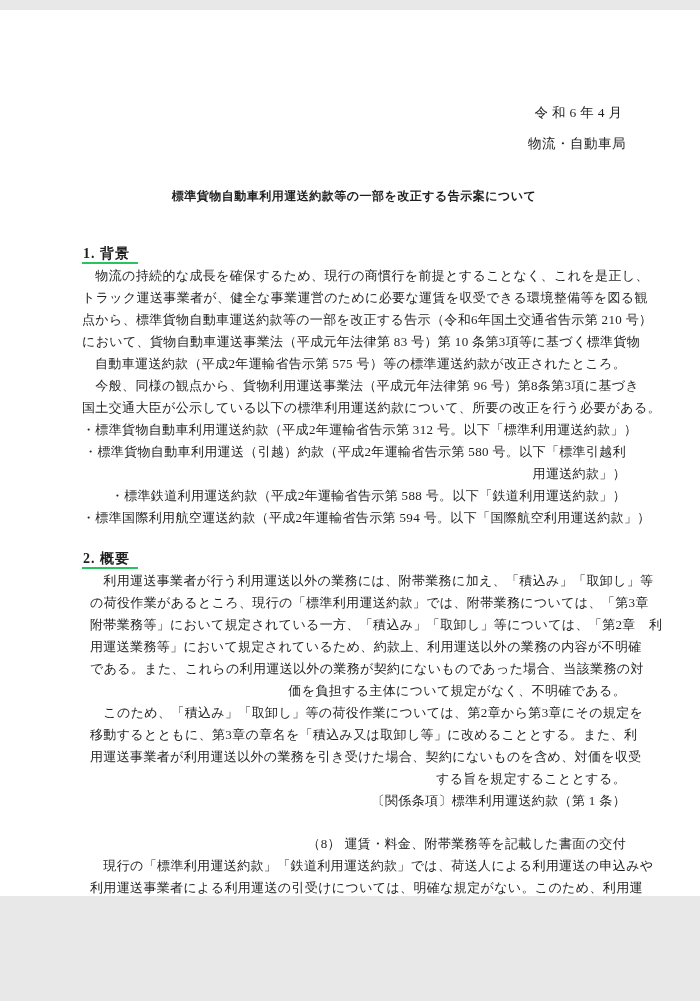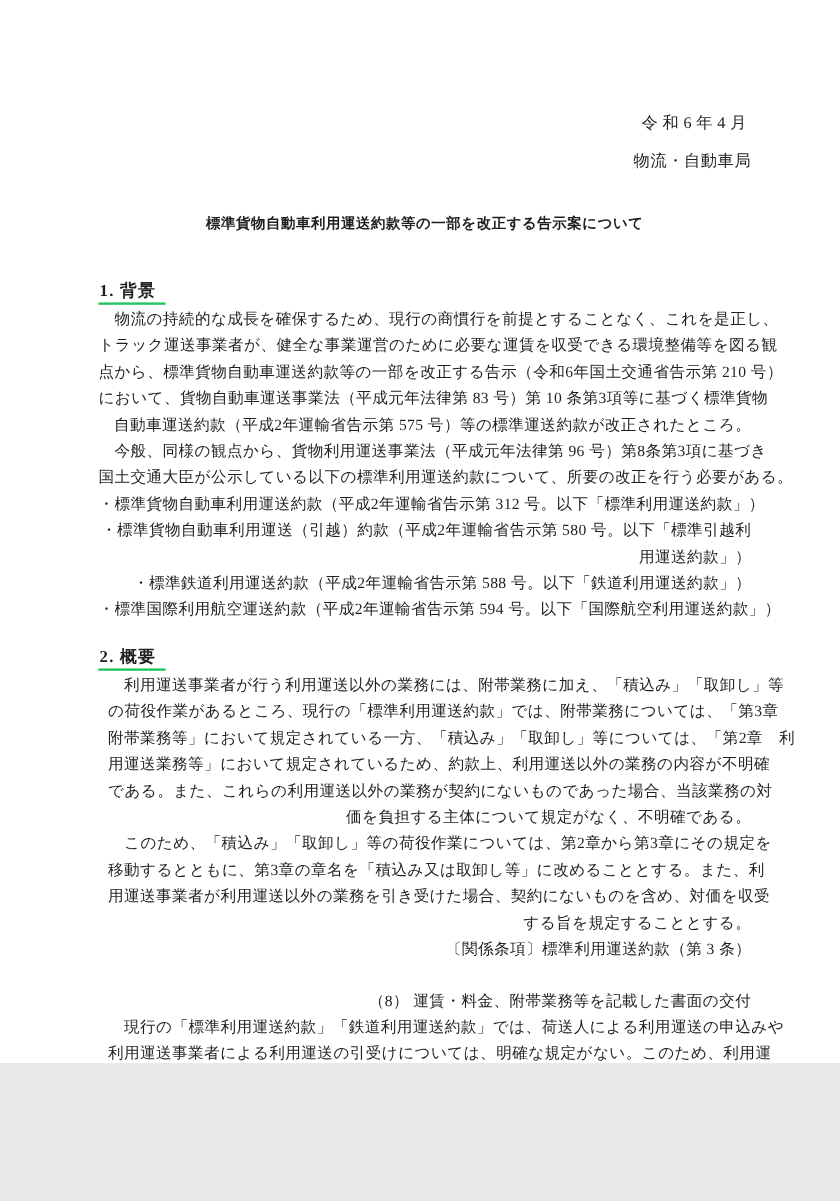--- a/index.html
+++ b/index.html
@@ -1,20 +1,20 @@
 <!DOCTYPE html>
 <html><head>
 <meta charset="utf-8">
 <style>
   html, body { margin: 0; padding: 0; background: #e8e8e8; }
   .page {
     position: relative;
     width: 700px;
     height: 886px;
-    margin: 0 auto;
+    margin: 10px auto;
     background: #ffffff;
     overflow: hidden;
     font-family: "Liberation Serif", "DejaVu Serif", serif;
     color: #1f1f1f;
   }
   .content {
     position: absolute;
     left: 82px;
     top: 0;
     width: 544px;
@@ -97,21 +97,21 @@
       <p class="para sub-body">　利用運送事業者が行う利用運送以外の業務には、附帯業務に加え、「積込み」「取卸し」等
 の荷役作業があるところ、現行の「標準利用運送約款」では、附帯業務については、「第3章
 附帯業務等」において規定されている一方、「積込み」「取卸し」等については、「第2章　利
 用運送業務等」において規定されているため、約款上、利用運送以外の業務の内容が不明確
 である。また、これらの利用運送以外の業務が契約にないものであった場合、当該業務の対
 価を負担する主体について規定がなく、不明確である。</p>
       <p class="para sub-body">　このため、「積込み」「取卸し」等の荷役作業については、第2章から第3章にその規定を
 移動するとともに、第3章の章名を「積込み又は取卸し等」に改めることとする。また、利
 用運送事業者が利用運送以外の業務を引き受けた場合、契約にないものを含め、対価を収受
 する旨を規定することとする。</p>
-      <p class="para sub-body">〔関係条項〕標準利用運送約款（第 3 条）</p>
+      <p class="para sub-body">〔関係条項〕標準利用運送約款（第 1 条）</p>
     </div>
 
     <div class="sub2-block">
       <p class="sub-heading">（8） 運賃・料金、附帯業務等を記載した書面の交付</p>
       <p class="para sub-body">　現行の「標準利用運送約款」「鉄道利用運送約款」では、荷送人による利用運送の申込みや
 利用運送事業者による利用運送の引受けについては、明確な規定がない。このため、利用運
 送を申込む荷送人、利用運送を引受ける利用運送事業者は、それぞれ運賃、料金、附帯業務
 等を記載した書面（電磁的方法を含む。）を相互に交付する旨を規定することとする。</p>
     </div>
 

